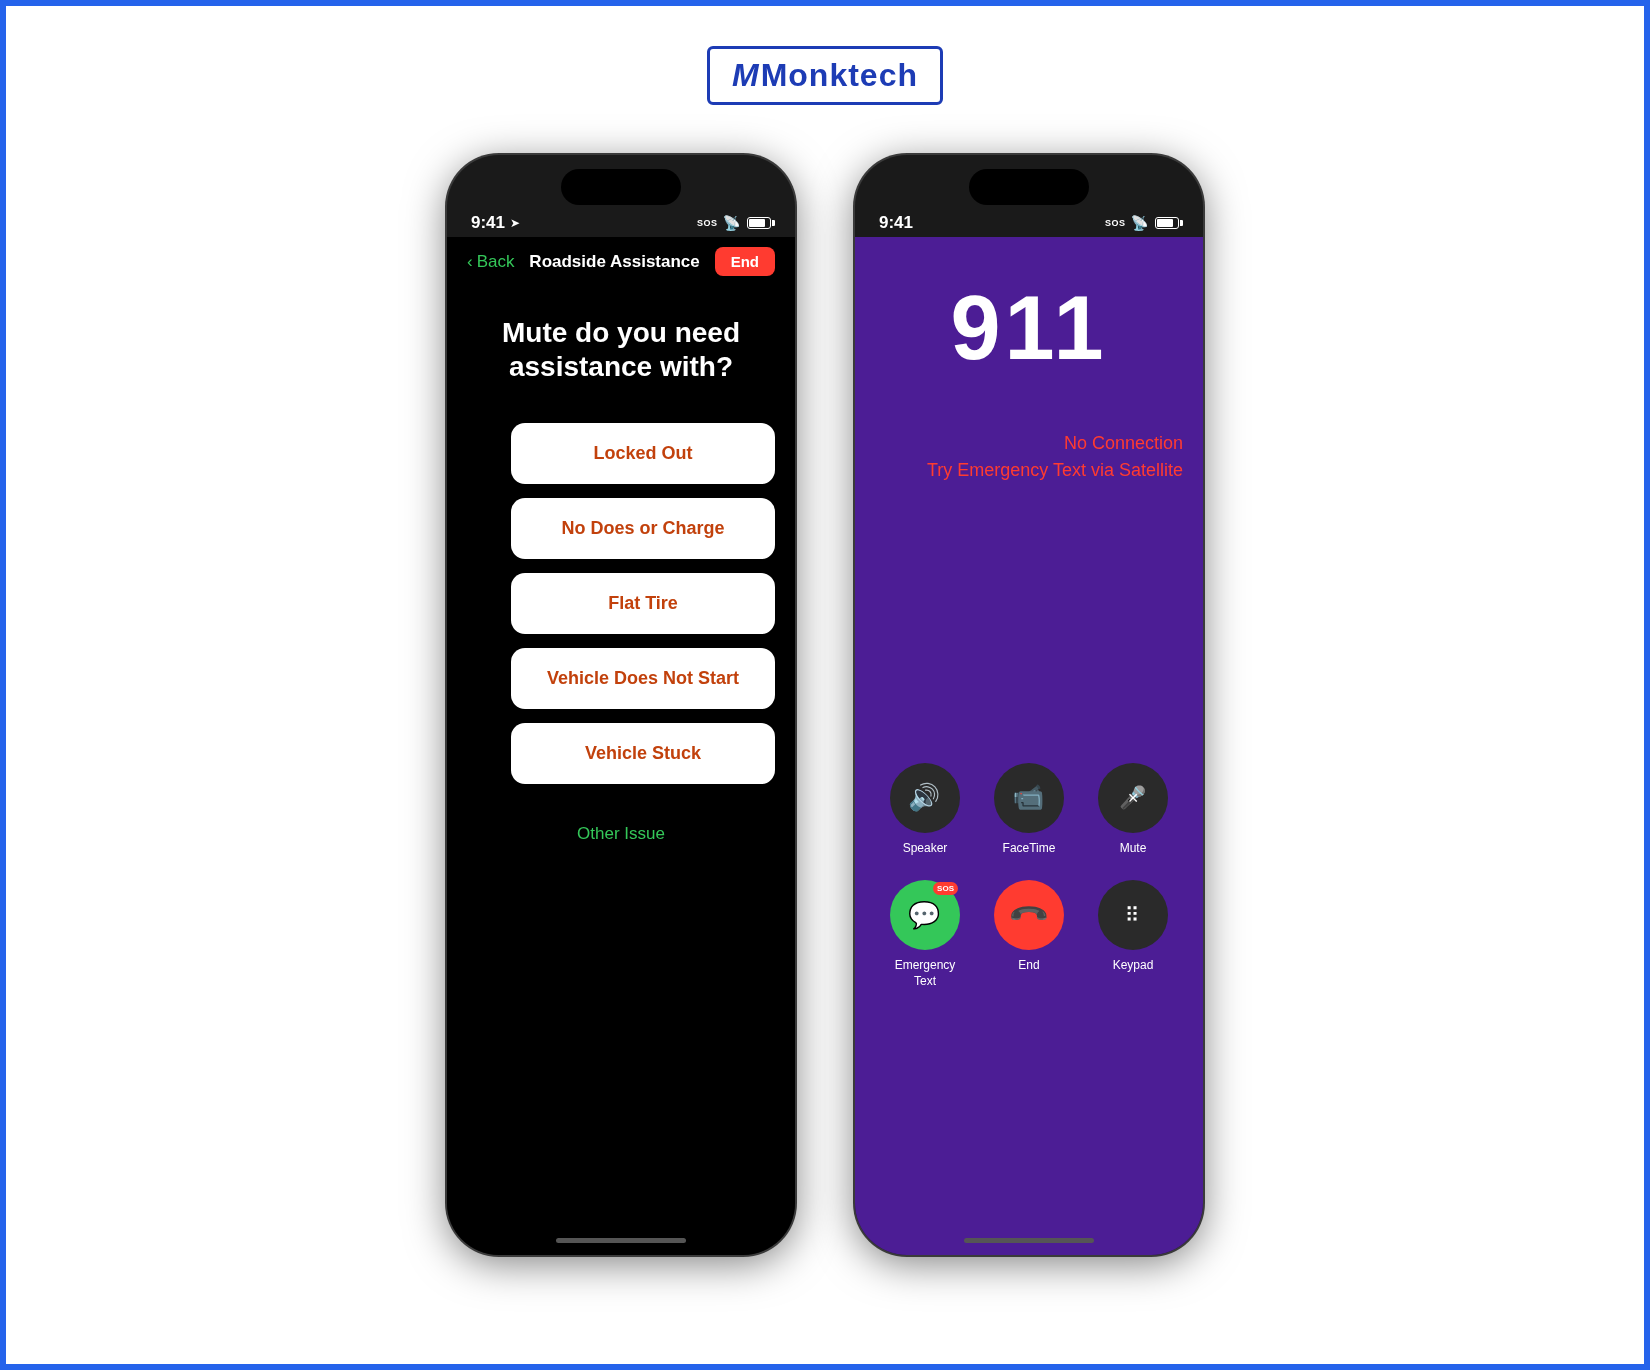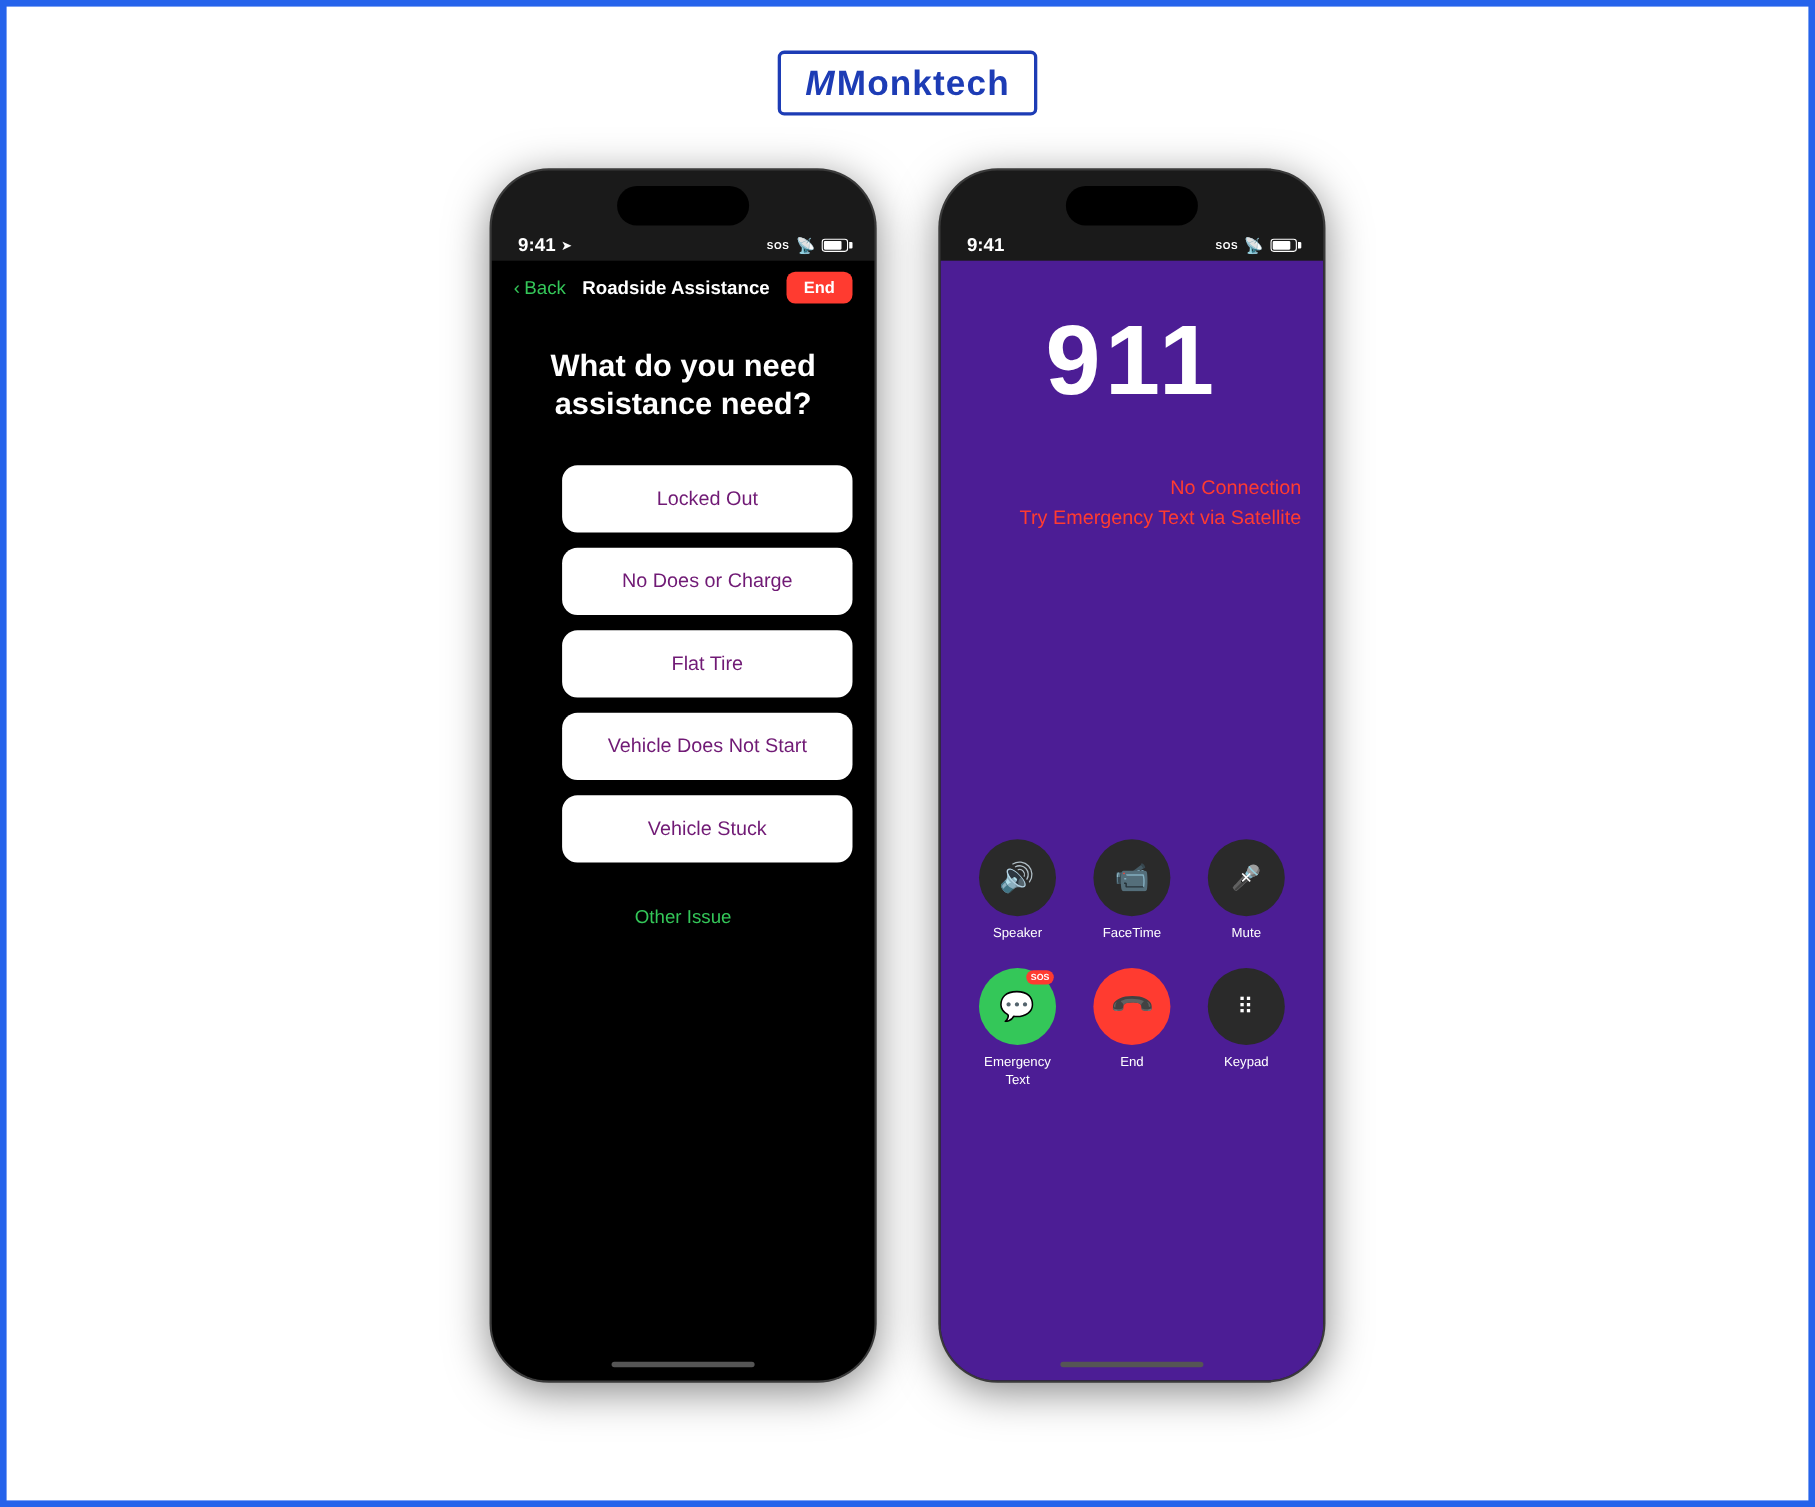--- a/index.html
+++ b/index.html
@@ -183,23 +183,23 @@
       line-height: 1.2;
     }
     .options-list {
       padding: 20px 20px;
       display: flex;
       flex-direction: column;
       gap: 14px;
     }
     .option-btn {
       background: #fff;
-      color: #701a75;
+      color: #c2410c;
       font-size: 18px;
-      font-weight: 400;
+      font-weight: 700;
       border-radius: 14px;
       padding: 20px;
       text-align: center;
       cursor: pointer;
       margin-left: 44px;
     }
     .other-issue-link {
       text-align: center;
       color: #34C759;
       font-size: 17px;
@@ -330,21 +330,21 @@
     <div class="phone1-content">
       <div class="nav-bar">
         <span class="back-btn">
           <span>‹</span>
           <span>Back</span>
         </span>
         <span class="nav-title">Roadside Assistance</span>
         <span class="end-btn">End</span>
       </div>
       <div class="question-section">
-        <div class="question-text">What do you need assistance need?</div>
+        <div class="question-text">Mute do you need assistance with?</div>
       </div>
       <div class="options-list">
         <div class="option-btn">Locked Out</div>
         <div class="option-btn">No Does or Charge</div>
         <div class="option-btn">Flat Tire</div>
         <div class="option-btn">Vehicle Does Not Start</div>
         <div class="option-btn">Vehicle Stuck</div>
       </div>
       <div class="other-issue-link">Other Issue</div>
       <div class="home-indicator"></div>

